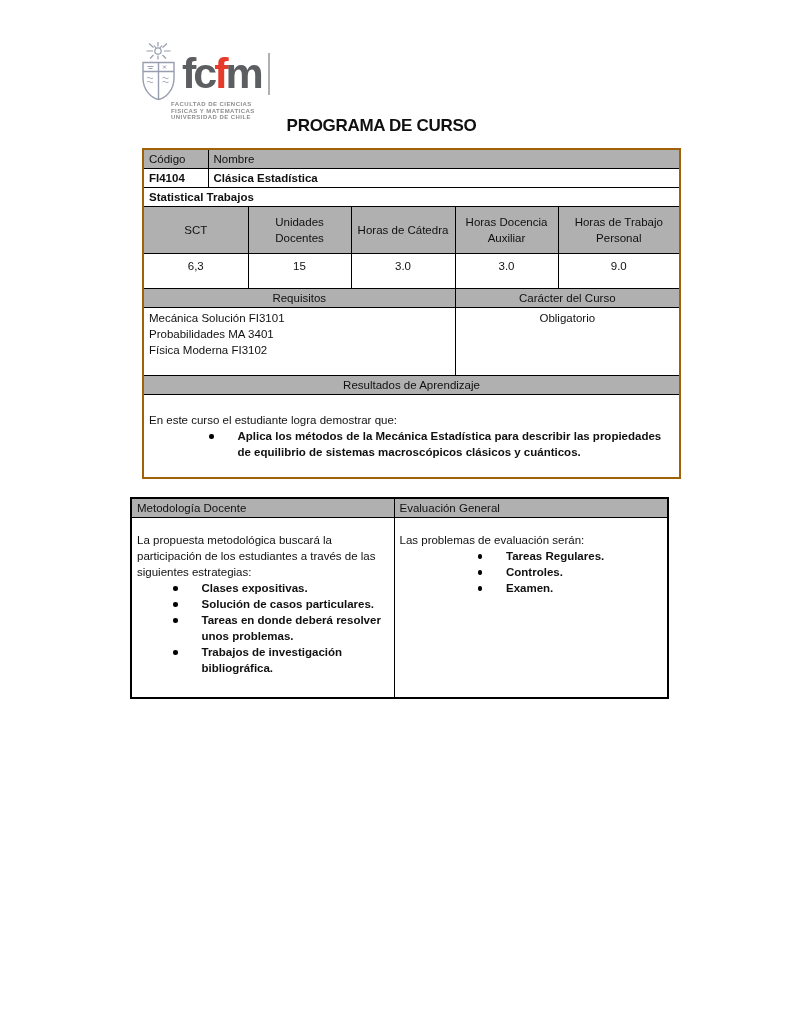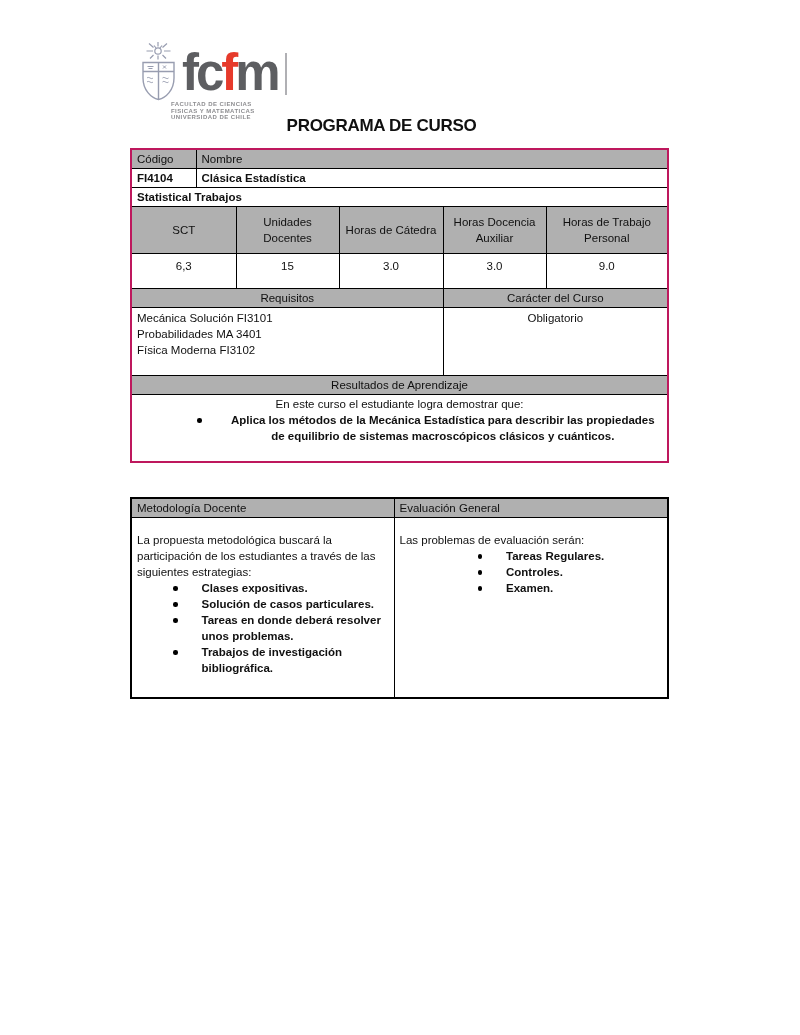--- a/index.html
+++ b/index.html
@@ -4,52 +4,52 @@
 <style>
   html,body { margin:0; padding:0; background:#ffffff; }
   .page {
     position:relative; width:800px; height:1035px; background:#ffffff;
     font-family:"Liberation Sans", sans-serif; color:#101010; overflow:hidden;
   }
 
   
   .crest { position:absolute; left:135px; top:41px; }
   .wordmark { position:absolute; left:182px; top:50px; display:flex; align-items:flex-start; }
-  .wm-text { font-weight:bold; font-size:51px; line-height:46px; letter-spacing:-3px; }
+  .wm-text { font-weight:bold; font-size:43px; line-height:46px; letter-spacing:-3px; }
   .wm-gray { color:#5d5e61; }
   .wm-red  { color:#e63a2b; }
   .wm-bar  { width:2px; height:42px; background:#b0b0b4; margin-left:7px; margin-top:3px; }
   .faculty {
     position:absolute; left:171px; top:101px;
     font-size:6px; line-height:6.5px; letter-spacing:0.45px;
     color:#8d8d90; font-weight:bold; white-space:nowrap;
   }
   .doc-title {
     position:absolute; left:112px; top:116px; width:539px;
     text-align:center; font-weight:bold; font-size:17px; letter-spacing:-0.3px;
   }
 
   
   table { border-collapse:collapse; table-layout:fixed; position:absolute; background:#fff; }
-  .t1 { left:130px; top:148px; width:539px; border:2px solid #be185d; }
+  .t1 { left:142px; top:148px; width:539px; border:2px solid #a16207; }
   .t2 { left:130px; top:497px; width:539px; border:2px solid #000; }
   td {
     border:1px solid #000; padding:1px 5px;
     font-size:11.5px; line-height:16px; vertical-align:middle; overflow:hidden;
     word-wrap:break-word;
   }
   .hdr { background:#b0b0b0; }
   .c   { text-align:center; }
   .bold{ font-weight:bold; }
   tr.rh-sm  td { height:12px; }
   tr.rh-md  td { height:15px; }
   tr.rh-credit td { height:44px; text-align:center; }
   tr.rh-vals td { height:29px; vertical-align:top; padding-top:4px; text-align:center; }
   tr.rh-req  td { height:64px; vertical-align:top; padding-top:2px; }
-  tr.rh-res  td { height:64px; vertical-align:top; padding-top:1px;text-align:center; }
+  tr.rh-res  td { height:64px; vertical-align:top; padding-top:17px; }
   tr.rh-body td { height:164px; vertical-align:top; padding-top:14px; }
 
   
   .bullet { display:flex; gap:24px; align-items:flex-start;font-weight:bold; }
   .dot { flex:none; width:4.5px; height:4.5px; border-radius:50%; background:#000; margin-top:6px; }
   .ind-res  { margin-left:60px; margin-right:2px; }
   .ind-met  { margin-left:36px; }
   .ind-eval { margin-left:78px; }
 </style>
 </head>

